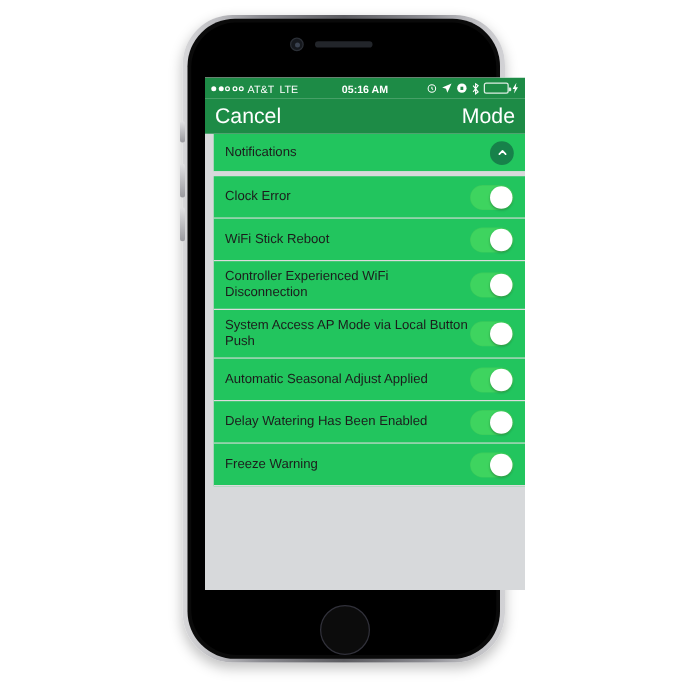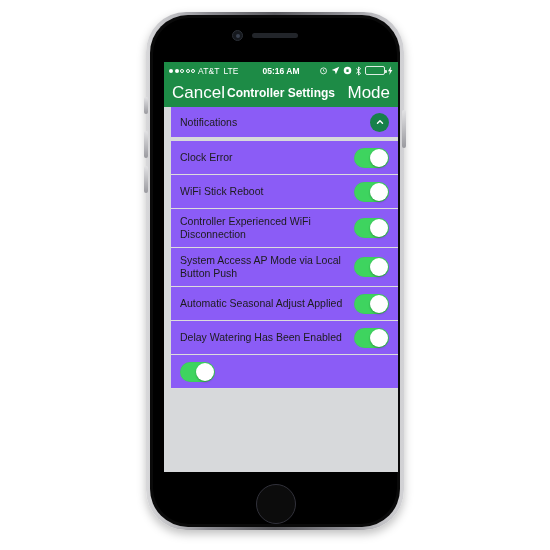--- a/index.html
+++ b/index.html
@@ -97,21 +97,21 @@
     width: 38px; height: 38px;
     border-radius: 50%;
     background: #0c0c0c;
     border: 1px solid #31313a;
   }
 
   
   .screen {
     position: absolute;
     left: 164px; top: 62px;
-    width: 234px; height: 410px;
+    width: 256px; height: 410px;
     background: #ffffff;
     overflow: hidden;
   }
 
   
   .status-bar {
     position: relative;
     height: 17px;
     background: #1d8b46;
     display: flex;
@@ -204,21 +204,21 @@
     background: #d7d9db;
     height: calc(100% - 45px);
     padding-left: 7px;
     padding-right: 0;
     box-sizing: border-box;
     overflow: hidden;
   }
   .section-gap { height: 4px; background: #d7d9db; }
 
   .row {
-    background: #8b5cf6;
+    background: #22c55e;
     display: flex;
     align-items: center;
     padding: 0 9px 0 9px;
     box-sizing: border-box;
     border-bottom: 1px solid #dcdcdc;
     min-height: 34px;
   }
   .row.header-row { border-bottom: none; min-height: 30px; }
   .row-label {
     font-size: 10.5px;
@@ -324,21 +324,20 @@
         <span class="sb-icon">
           <svg width="5" height="9" viewBox="0 0 8 14" fill="#ffffff">
             <path d="M5 0 0 8h3l-1 6 5-8H4z"></path>
           </svg>
         </span>
       </div>
     </div>
 
     <div class="nav-bar">
       <div class="nav-btn">Cancel</div>
-      <div class="nav-title">Controller Settings</div>
       <div class="nav-btn">Mode</div>
     </div>
 
     <div class="list-area">
 
       <div class="row header-row">
         <div class="row-label">Notifications</div>
         <div class="chevron-circle">
           <svg width="10" height="10" viewBox="0 0 24 24" fill="none" stroke="#ffffff" stroke-width="3.4" stroke-linecap="round" stroke-linejoin="round">
             <polyline points="6,15 12,9 18,15"></polyline>
@@ -379,20 +378,21 @@
               <div class="knob"></div>
             </div>
           </div>
           <div class="row">
             <div class="row-label">Delay Watering Has Been Enabled</div>
             <div class="toggle" style="background: rgb(62, 212, 95);">
               <div class="knob"></div>
             </div>
           </div>
           <div class="row">
+            <div class="row-label">Freeze Warning</div>
             <div class="toggle" style="background: rgb(62, 212, 95);">
               <div class="knob"></div>
             </div>
           </div>
         </div>
 
     </div>
   </div>
 </div>
 

